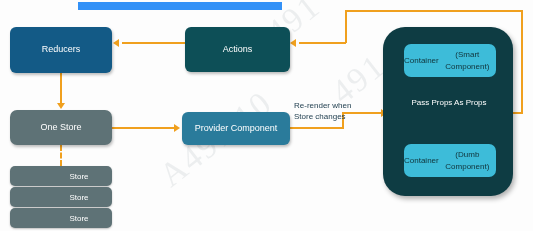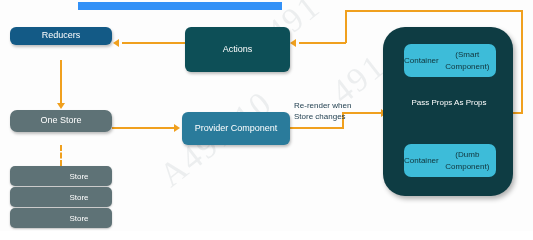--- a/index.html
+++ b/index.html
@@ -52,33 +52,33 @@
     align-items: center;
     justify-content: center;
     color: #ffffff;
     text-align: center;
     line-height: 1.25;
     border-radius: 7px;
     box-shadow: 1px 2px 3px rgba(0,0,0,0.25);
   }
 
   .node-reducers {
-    left: 10px; top: 27px; width: 102px; height: 18px;
+    left: 10px; top: 27px; width: 102px; height: 46px;
     background: #135a86;
     font-size: 9px;
     border-radius: 6px;
   }
   .node-actions {
     left: 185px; top: 27px; width: 105px; height: 45px;
     background: #0d4f57;
     font-size: 9px;
     border-radius: 6px;
   }
   .node-onestore {
-    left: 10px; top: 110px; width: 102px; height: 22px;
+    left: 10px; top: 110px; width: 102px; height: 35px;
     background: #5e7276;
     font-size: 9px;
     border-radius: 7px;
   }
   .node-provider {
     left: 182px; top: 112px; width: 108px; height: 33px;
     background: #2a7b9b;
     font-size: 9px;
     border-radius: 6px;
   }

